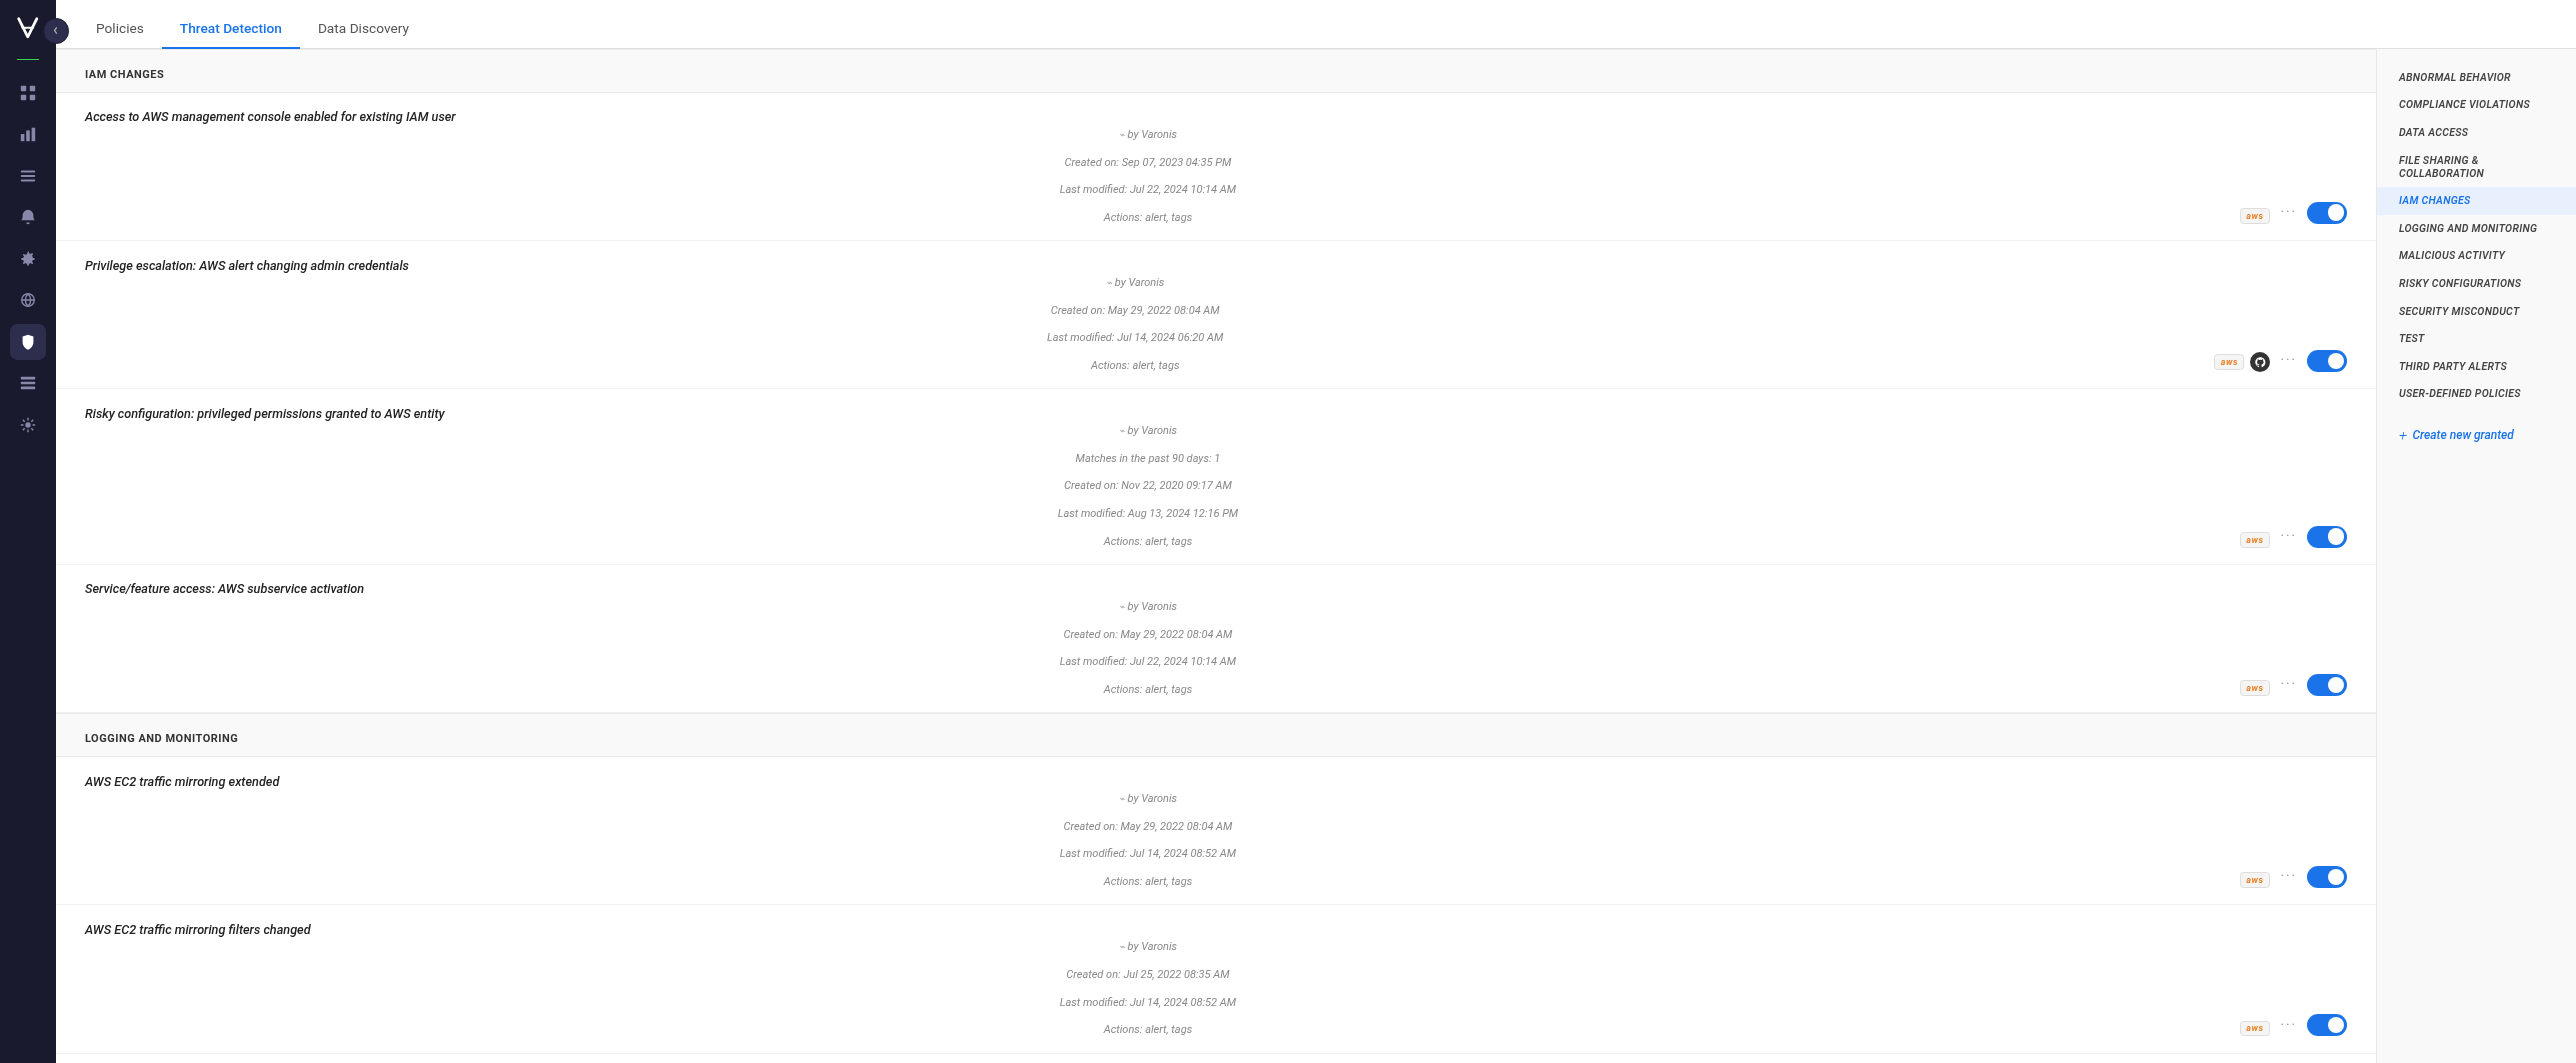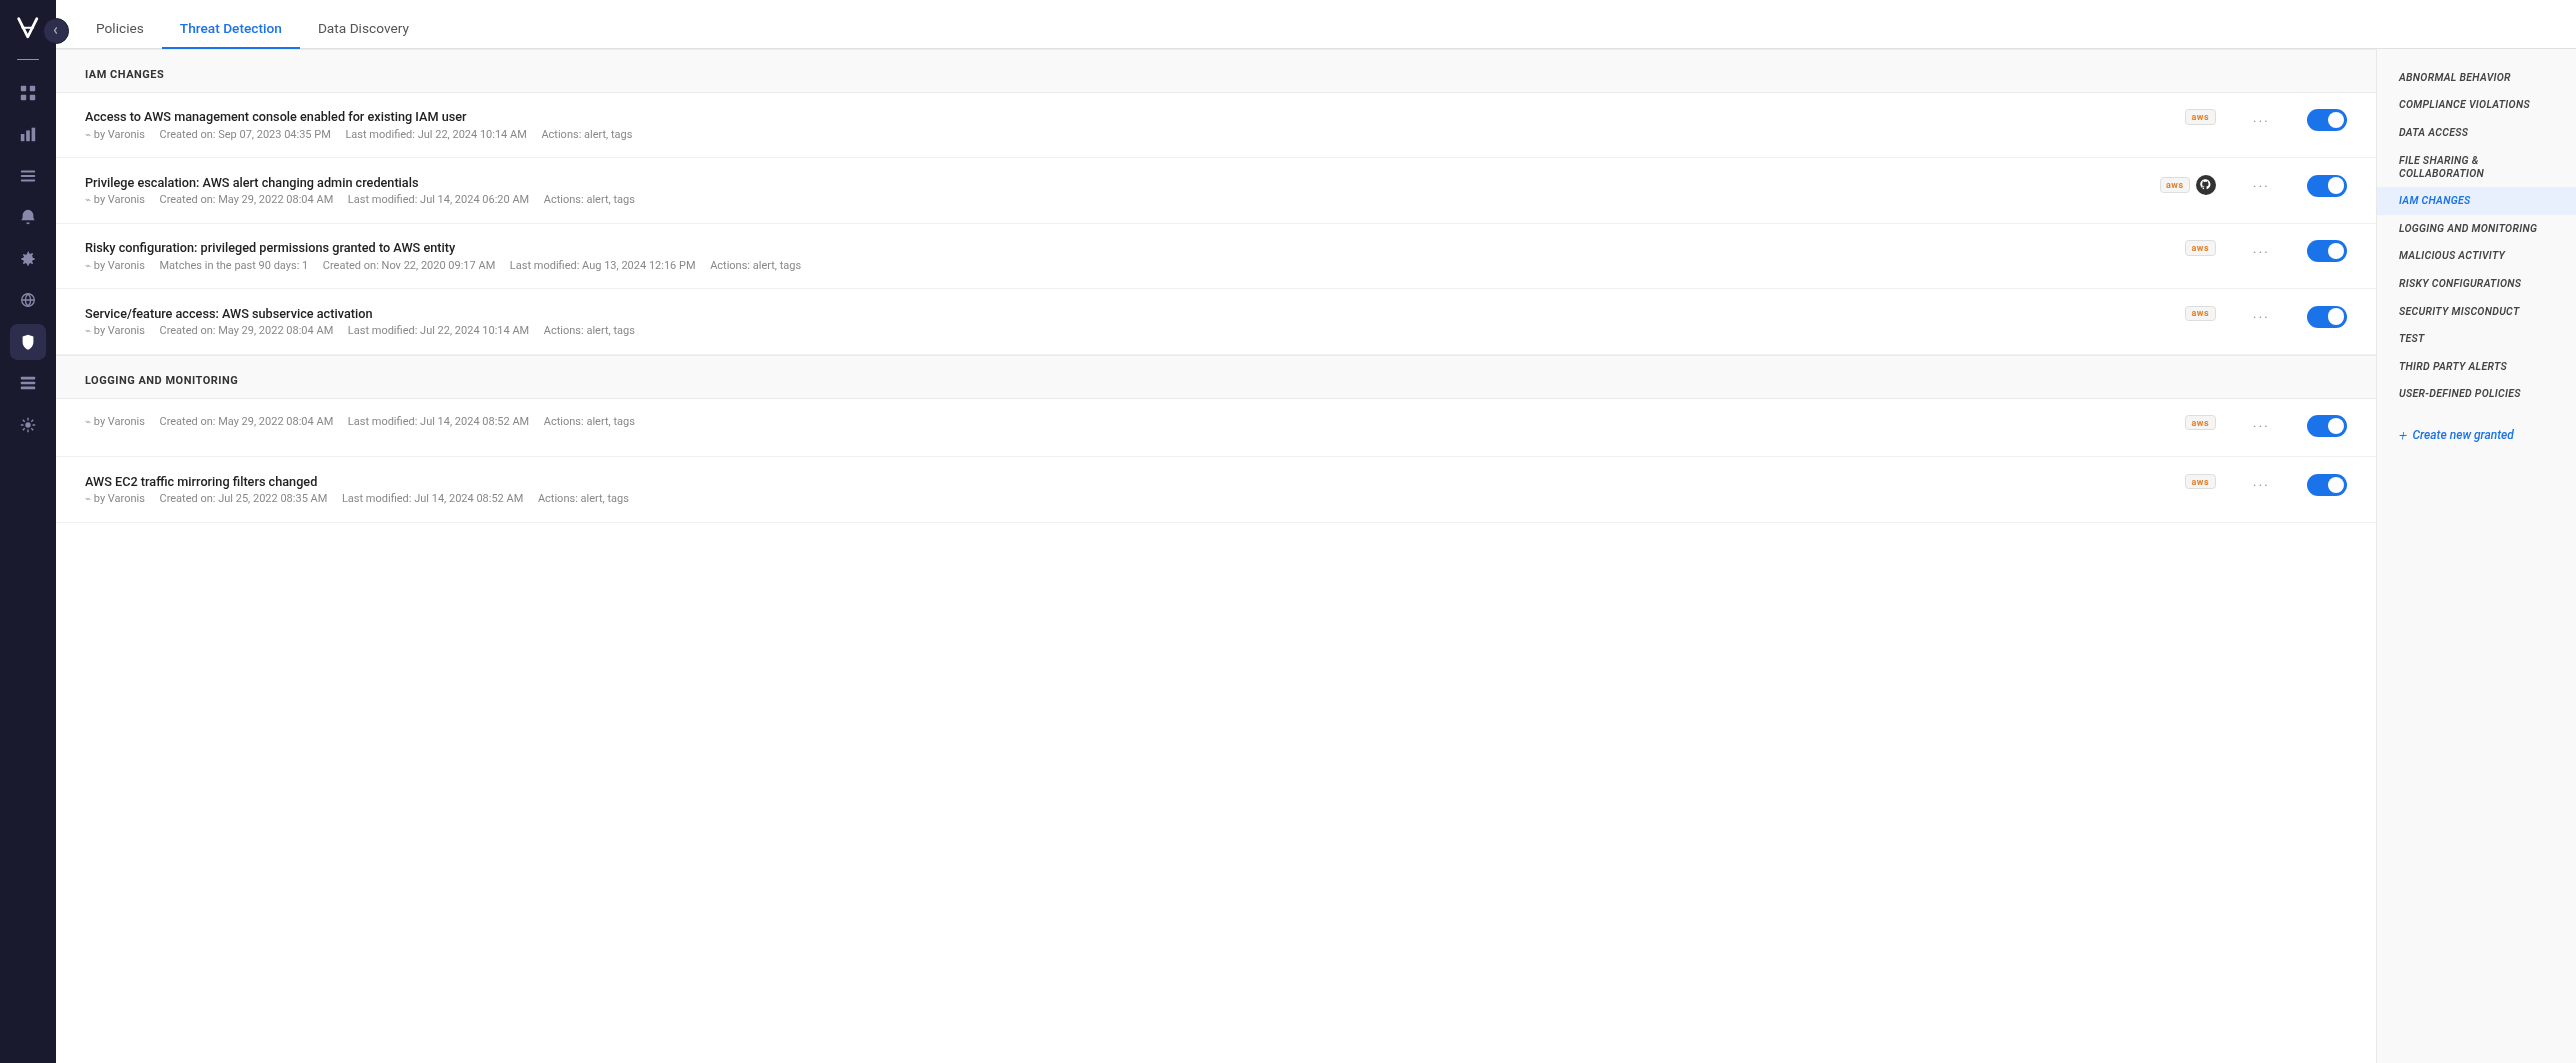--- a/index.html
+++ b/index.html
@@ -117,44 +117,46 @@
       color: #333;
       letter-spacing: 0.5px;
       padding: 18px 29px 11px 29px;
       background: #f9f9f9;
       border-top: 0.9px solid #ebebeb;
       border-bottom: 0.9px solid #ebebeb;
     }
 
     .policy-item {
       display: flex;
-      align-items: flex-start;
+      align-items: flex-end;
       padding: 16.4px 29px;
       border-bottom: 0.9px solid #f0f0f0;
       background: #fff;
-      gap: 30px;
+      gap: 3px;
+      font-style: italic;
     }
 
     .policy-info {
       flex: 1;
       min-width: 0;
     }
     .policy-name {
       font-size: 12.7px;
       font-weight: 500;
       color: #222;
       margin-bottom: 3.6px;
     }
     .policy-meta {
       font-size: 11px;
       color: #888;
       display: flex;
       align-items: center;
       gap: 14.6px;
       flex-wrap: wrap;
+      flex-direction: column;
     }
 
     .policy-badges {
       display: flex;
       align-items: center;
       gap: 5.5px;
       flex-shrink: 0;
     }
     .aws-badge {
       background: #f5f5f5;
@@ -413,20 +415,21 @@
               <div class="toggle-track">
                 <div class="toggle-thumb"></div>
               </div>
             </div>
           </div>
         </div>
         <div class="category-section">
           <div class="category-header">LOGGING AND MONITORING</div>
           <div class="policy-item">
             <div class="policy-info">
+              <div class="policy-name">AWS EC2 traffic mirroring extended</div>
               <div class="policy-meta">
                 <span><span style="color:#aaa;font-size:10px;">⌁</span> by Varonis</span>
                 <span>Created on: May 29, 2022 08:04 AM</span>
                 <span>Last modified: Jul 14, 2024 08:52 AM</span>
                 <span>Actions: alert, tags</span>
               </div>
             </div>
             <div class="policy-badges">
               <span class="aws-badge">aws</span>
             </div>

